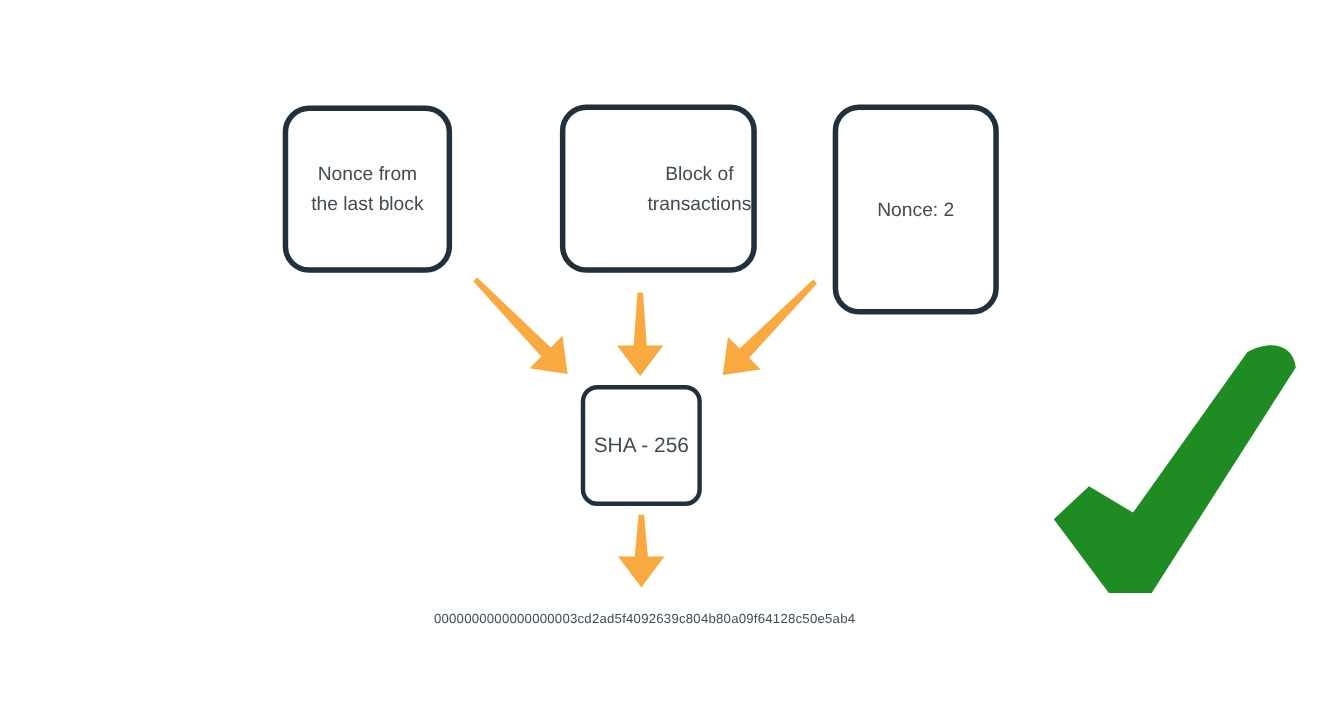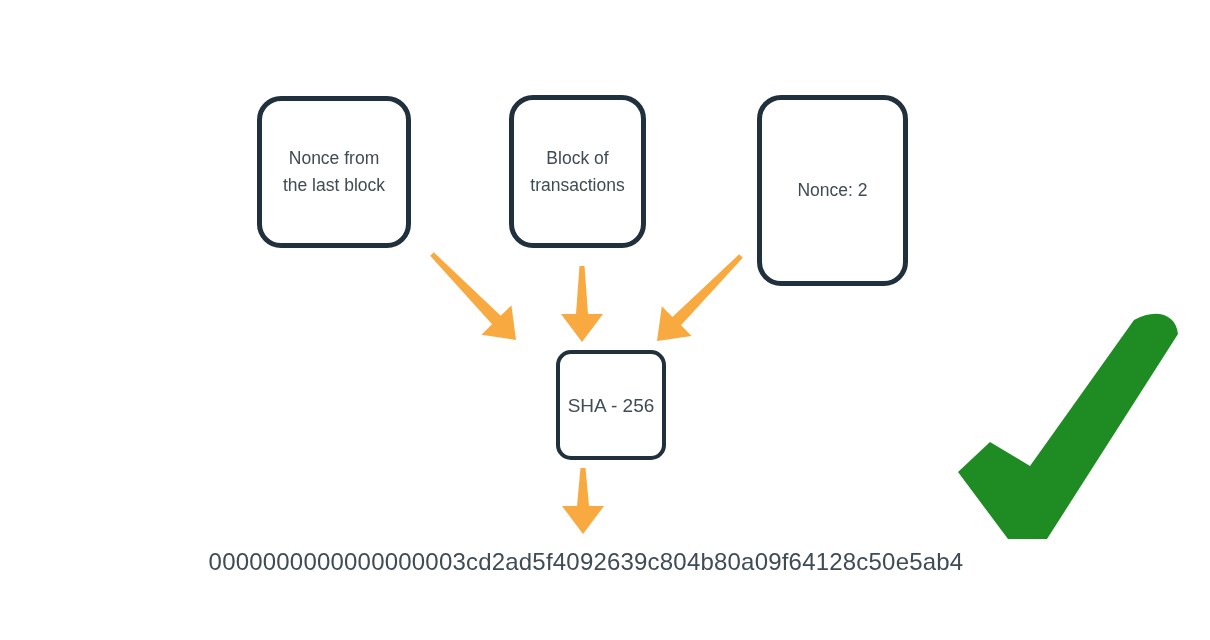--- a/index.html
+++ b/index.html
@@ -25,33 +25,33 @@
     border-radius:24px;
     display:flex;
     align-items:center;
     justify-content:center;
     text-align:center;
     color:var(--node-text);
     font-size:17.5px;
     line-height:27px;
   }
   .node-input-1{left:257px;top:96px;width:154px;height:152px;}
-  .node-input-2{left:509px;top:95px;width:137px;height:153px;}
+  .node-input-2{left:509px;top:95px;width:179px;height:153px;justify-content:flex-end;}
   .node-input-3{left:757px;top:95px;width:151px;height:191px;}
   .node-sha{
     left:528px;top:350px;width:110px;height:110px;
-    border-width:4px;border-radius:15px;font-size:19px;margin-left:28px;
+    border-width:4px;border-radius:15px;font-size:19px;
   }
   .overlay{position:absolute;left:0;top:0;width:1210px;height:640px;pointer-events:none;}
   .hash-output{
     position:absolute;
     left:0;top:548px;width:1172px;
     text-align:center;
     color:var(--hash-text);
-    font-size:24px;
+    font-size:12px;
     line-height:28px;
     letter-spacing:0.2px;
   }
   .check-wrap{position:absolute;left:950px;top:300px;width:240px;height:250px;}
 </style>
 </head>
 <body>
 
 <div class="canvas">
 

